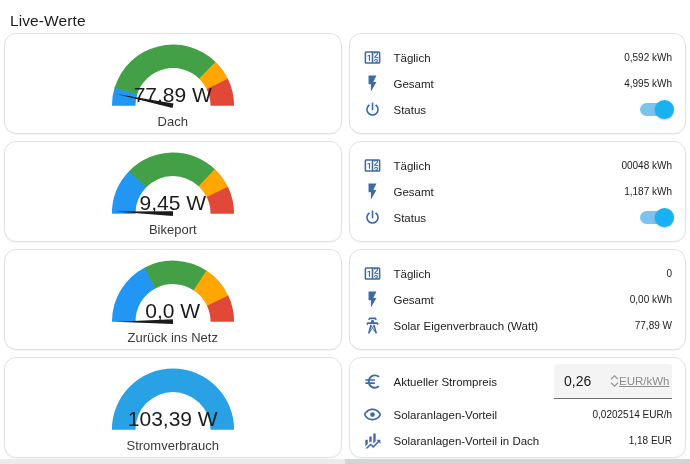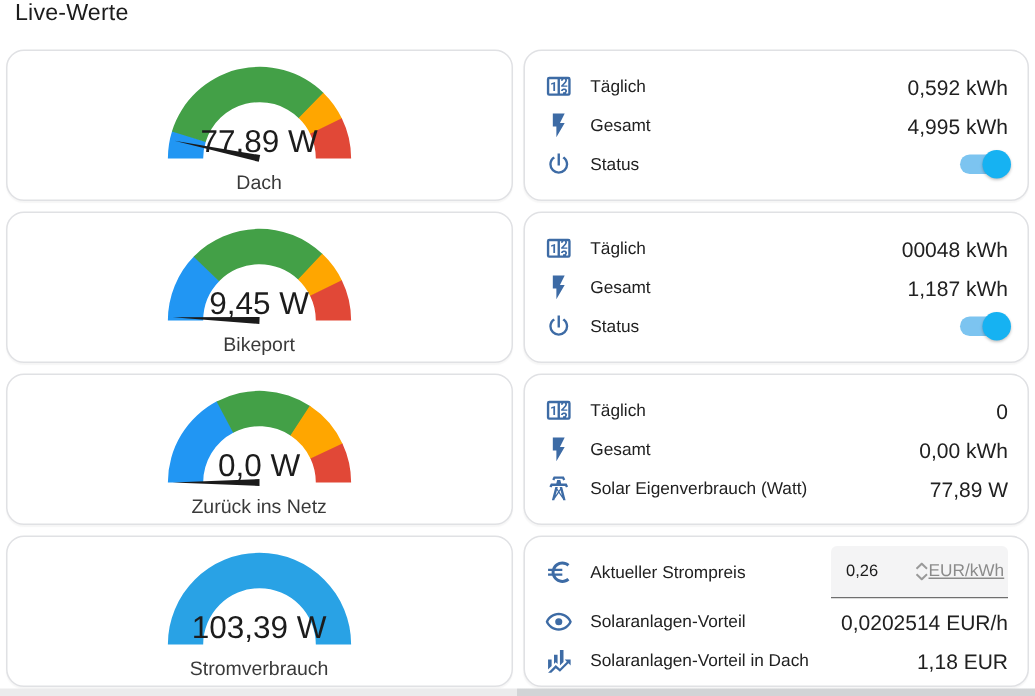--- a/index.html
+++ b/index.html
@@ -3,21 +3,21 @@
 <meta charset="utf-8">
 <style>
   html,body{margin:0;padding:0;}
   body{
     width:690px;height:464px;overflow:hidden;position:relative;
     background:#ffffff;font-family:"Liberation Sans",sans-serif;
     -webkit-font-smoothing:antialiased;
   }
   .page-title{
     font-size:15.5px;font-weight:400;color:#1c1c1c;
-    margin:0;position:absolute;left:10px;top:0;letter-spacing:.1px;text-align:right;
+    margin:0;position:absolute;left:10px;top:12px;letter-spacing:.1px;text-align:right;
   }
   .grid{
     position:absolute;left:4px;right:4px;top:33px;
     display:grid;grid-template-columns:1fr 1fr;column-gap:7px;row-gap:7px;
   }
   .card{
     background:#fff;border:1px solid #e0e1e4;border-radius:12px;
     height:101px;box-sizing:border-box;box-shadow:0 1px 1px rgba(0,0,0,.04);
     overflow:hidden;
   }
@@ -30,37 +30,37 @@
     font-size:21px;color:#1c1c1c;white-space:nowrap;
   }
   .gauge-label{font-size:13px;color:#3a3a3a;margin-top:2px;text-align:center;}
   
   .entity-card{display:flex;flex-direction:column;justify-content:center;padding:0 13px;}
   .row{display:flex;align-items:center;height:26px;flex:none;}
   .row.tall{height:40px;}
   .icon{width:19px;height:19px;flex:none;display:flex;align-items:center;justify-content:center;}
   .icon svg{width:19px;height:19px;display:block;}
   .row-name{margin-left:12px;font-size:11.5px;color:#212121;white-space:nowrap;}
-  .row-value{margin-left:auto;font-size:14px;color:#212121;white-space:nowrap;}
+  .row-value{margin-left:auto;font-size:10px;color:#212121;white-space:nowrap;}
   
   .toggle{margin-left:auto;position:relative;width:32px;height:13px;cursor:pointer;flex:none;}
   .toggle-track{position:absolute;inset:0;border-radius:7px;background:#7cc4f0;}
   .toggle-thumb{
     position:absolute;right:-2px;top:-3px;width:19px;height:19px;border-radius:50%;
     background:#16b2f2;box-shadow:0 1px 2px rgba(0,0,0,.25);
   }
   
   .num-input{
     margin-left:auto;width:118px;height:35px;background:#f4f4f5;
     border-bottom:1px solid #6f6f6f;border-radius:4px 4px 0 0;
     display:flex;align-items:center;box-sizing:border-box;padding:0 8px 0 10px;
   }
   .num-input input{
     width:30px;border:none;outline:none;background:transparent;padding:0;
-    font-family:"Liberation Sans",sans-serif;font-size:11px;color:#1c1c1c;
+    font-family:"Liberation Sans",sans-serif;font-size:14px;color:#1c1c1c;
   }
   .spinner{display:flex;flex-direction:column;align-items:center;margin-left:16px;gap:2px;cursor:pointer;}
   .unit{margin-left:auto;font-size:11.5px;color:#8b8b8b;white-space:nowrap;text-decoration:underline;}
   .bottom-strip{
     position:absolute;left:0;right:0;bottom:0;height:5px;
     background:linear-gradient(to right,#ebebec 0%,#ebebec 50%,#d2d4d6 50%,#d2d4d6 100%);
   }
 </style>
 </head>
 <body>

